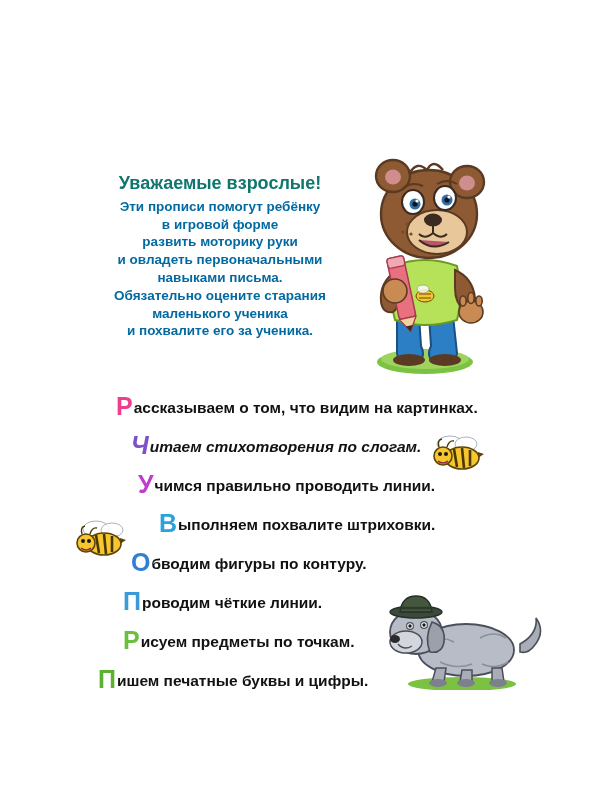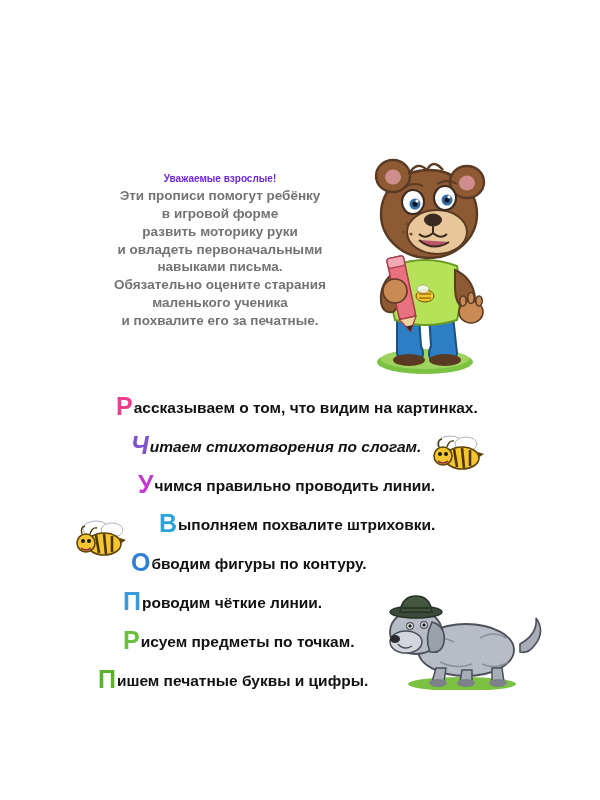--- a/index.html
+++ b/index.html
@@ -22,29 +22,29 @@
     left: 95px;
     top: 172px;
     width: 250px;
     text-align: center;
     line-height: 1.32;
     font-size: 13.5px;
     color: #d2156b;
     font-weight: bold;
   }
   .intro .headline {
-    color: #6d28d9;
-    font-weight: bold;
-    font-size: 10px;
+    color: #0f766e;
+    font-weight: bold;
+    font-size: 18px;
     display: block;
     margin-bottom: 2px;
   }
   .intro .line {
     display: block;
-    color: #737373;
+    color: #0369a1;
     font-weight: bold;
   }
 
   
   .bear {
     position: absolute;
     left: 345px;
     top: 148px;
     width: 160px;
     height: 230px;
@@ -116,21 +116,21 @@
 
 <div class="intro">
   <span class="headline">Уважаемые взрослые!</span>
   <span class="line">Эти прописи помогут ребёнку</span>
   <span class="line">в игровой форме</span>
   <span class="line">развить моторику руки</span>
   <span class="line">и овладеть первоначальными</span>
   <span class="line">навыками письма.</span>
   <span class="line">Обязательно оцените старания</span>
   <span class="line">маленького ученика</span>
-  <span class="line">и похвалите его за печатные.</span>
+  <span class="line">и похвалите его за ученика.</span>
 </div>
 
 <svg class="bear" viewBox="0 0 160 230">
 
   <ellipse cx="80" cy="214" rx="48" ry="12" fill="#7cc242"></ellipse>
   <ellipse cx="80" cy="211" rx="44" ry="10" fill="#9ed45e"></ellipse>
 
   <path d="M52 168 L52 205 Q52 212 62 212 L76 212 Q80 206 76 198 L74 168 Z" fill="#2c7fc4" stroke="#1b4f80" stroke-width="2"></path>
   <path d="M84 168 L86 198 Q82 206 86 212 L102 212 Q112 212 112 205 L108 168 Z" fill="#2c7fc4" stroke="#1b4f80" stroke-width="2"></path>
   <ellipse cx="64" cy="212" rx="16" ry="6" fill="#5a3a22"></ellipse>

